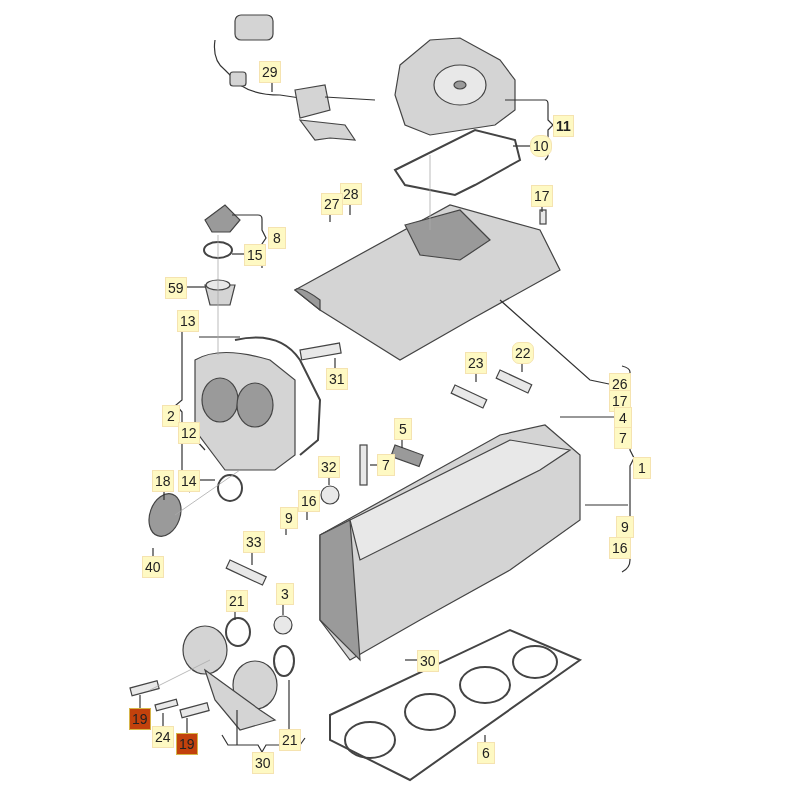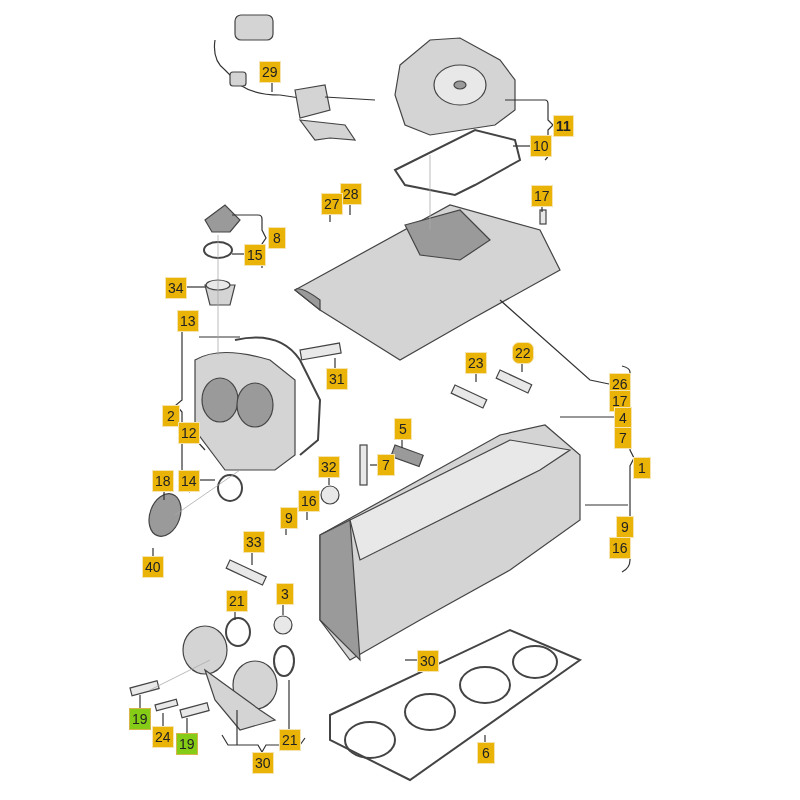--- a/index.html
+++ b/index.html
@@ -1,25 +1,25 @@
 <!DOCTYPE html>
 <html><head>
 <meta charset="utf-8">
 <style>
   html, body { margin:0; padding:0; background:#ffffff; }
   body { width:800px; height:800px; position:relative; overflow:hidden; font-family:"Liberation Sans", sans-serif; }
   #diagram { position:absolute; left:0; top:0; width:800px; height:800px; }
   .callout {
     position:absolute; box-sizing:border-box;
-    border:1px solid #f5e3b0; background:#eab308;
+    border:1px solid #f5e3b0; background:#fef9c3;
     color:#222; font-size:14px; line-height:20px; text-align:center;
     padding:0 2px; min-width:18px; height:22px;
     font-family:"Liberation Sans", sans-serif; cursor:pointer;
   }
-  .callout.hl { background:#84cc16; border-color:#d6b64a; }
+  .callout.hl { background:#c2410c; border-color:#d6b64a; }
   .ln { stroke:#333; stroke-width:1.2; fill:none; }
   .lt { stroke:#aaa; stroke-width:0.8; fill:none; }
   .part { fill:#d4d4d4; stroke:#444; stroke-width:1.2; }
   .partd { fill:#9a9a9a; stroke:#444; stroke-width:1.2; }
   .partl { fill:#e8e8e8; stroke:#444; stroke-width:1.2; }
   .ring { fill:none; stroke:#444; stroke-width:2; }
 </style>
 </head>
 <body>
 
@@ -148,27 +148,27 @@
       <line class="lt" x1="218" y1="235" x2="218" y2="355"></line>
       <line class="lt" x1="430" y1="155" x2="430" y2="230"></line>
       <line class="lt" x1="175" y1="515" x2="240" y2="470"></line>
       <line class="lt" x1="150" y1="690" x2="210" y2="660"></line>
     </g>
   </svg>
 
   
   <div class="callout" style="left:259px;top:61px;">29</div>
   <div class="callout" style="left:553px;top:115px;font-weight:bold;">11</div>
-  <div class="callout" style="left:530px;top:135px;">10</div>
+  <div class="callout" style="left:530px;top:135px;border-radius:9px;">10</div>
   <div class="callout" style="left:340px;top:183px;">28</div>
   <div class="callout" style="left:321px;top:193px;">27</div>
   <div class="callout" style="left:531px;top:185px;">17</div>
   <div class="callout" style="left:268px;top:227px;">8</div>
   <div class="callout" style="left:244px;top:244px;">15</div>
-  <div class="callout" style="left:165px;top:277px;">34</div>
+  <div class="callout" style="left:165px;top:277px;">59</div>
   <div class="callout" style="left:177px;top:310px;">13</div>
   <div class="callout" style="left:326px;top:368px;">31</div>
   <div class="callout" style="left:465px;top:352px;">23</div>
   <div class="callout" style="left:512px;top:342px;border-radius:7px;">22</div>
   <div class="callout" style="left:609px;top:373px;">26</div>
   <div class="callout" style="left:609px;top:390px;">17</div>
   <div class="callout" style="left:614px;top:407px;">4</div>
   <div class="callout" style="left:614px;top:427px;">7</div>
   <div class="callout" style="left:633px;top:457px;">1</div>
   <div class="callout" style="left:616px;top:516px;">9</div>

